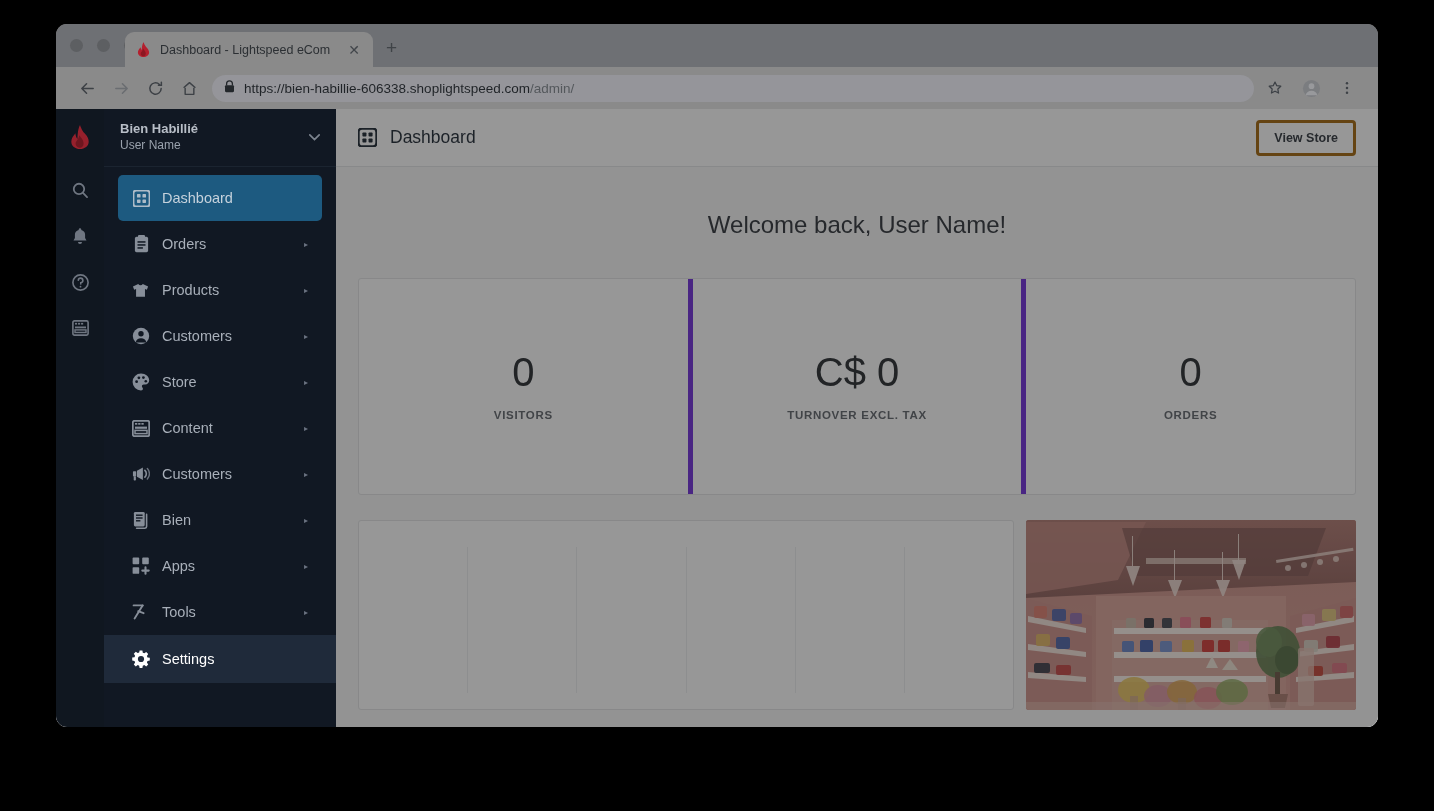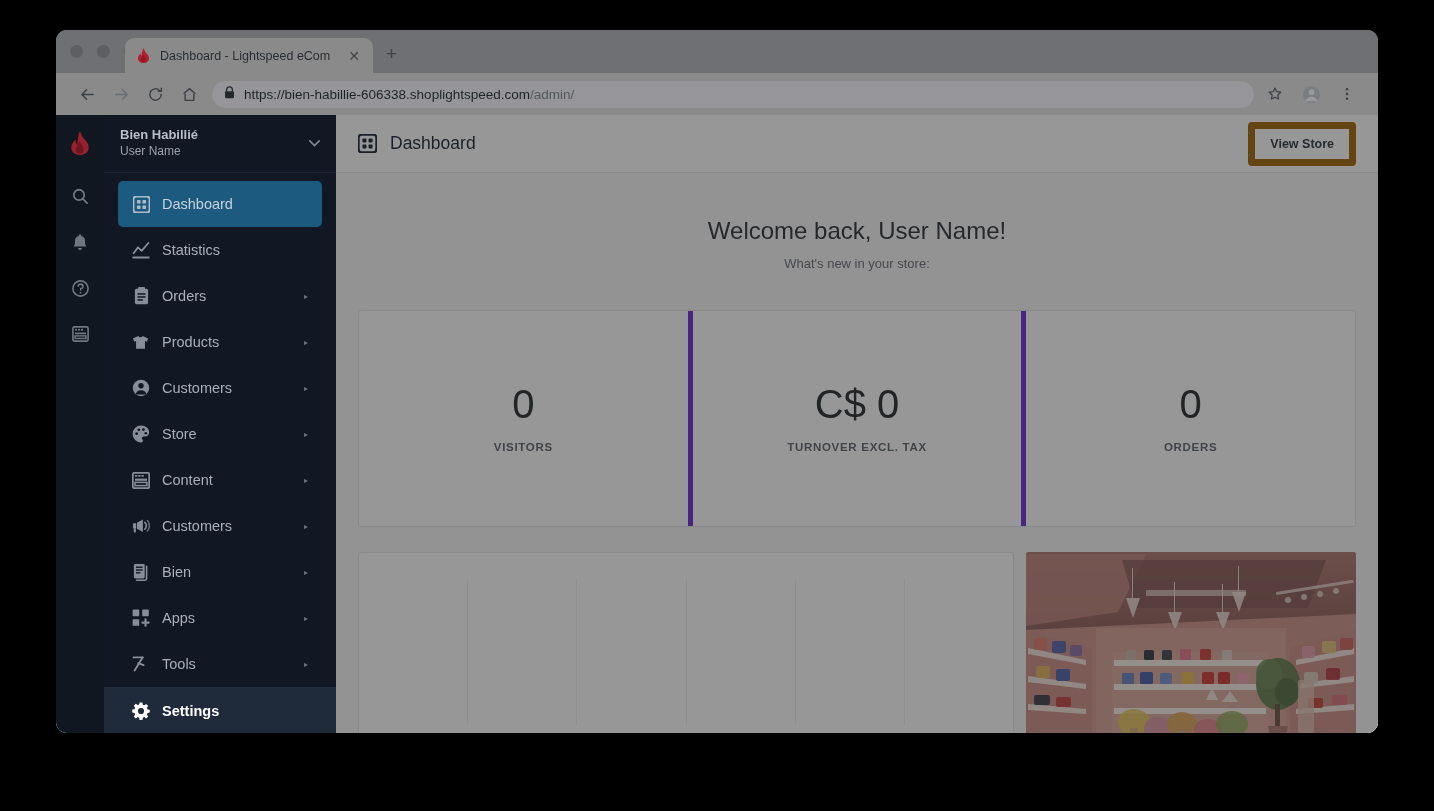--- a/index.html
+++ b/index.html
@@ -7,21 +7,21 @@
   body { font-family:"Liberation Sans", sans-serif; }
 
   
   #frame {
     position:absolute; left:0; top:0; width:1434px; height:811px;
     background:#000; border-radius:44px;
   }
 
   
   #browser {
-    position:absolute; left:56px; top:30px; width:1322px; height:703px;
+    position:absolute; left:56px; top:24px; width:1322px; height:703px;
     border-radius:11px 11px 11px 11px; overflow:hidden;
     background:#8a8a8a;
   }
 
   
   #tabstrip {
     position:relative; height:43px; background:#6e7074;
   }
   .lights { position:absolute; left:14px; top:15px; display:flex; gap:14px; }
   .light { width:13px; height:13px; border-radius:50%; background:#5d5f62; }
@@ -90,34 +90,34 @@
     display:flex; align-items:center; gap:12px; border-radius:5px;
     color:#a8afb9; font-size:14.5px;
   }
   .nav-item .nv-ic { width:18px; flex:0 0 18px; display:flex; align-items:center; justify-content:center; color:#878e99; }
   .nav-item .nv-lb { flex:1; }
   .nav-item .nv-ar { color:#6a7280; font-size:8px; }
   .nav-item.active { background:#1d5a80; color:#c6d2dc; }
   .nav-item.active .nv-ic { color:#aebcc8; }
   .nav-item.settings {
     background:#1f2a3a; margin:0; border-radius:0; height:48px; padding:0 28px;
-    color:#ffffff; font-weight:bold;
+    color:#ffffff; font-weight:normal;
   }
   .nav-item.settings .nv-ic { color:#ffffff; }
 
   
   #main { flex:1; position:relative; background:#f7f7f8; overflow:hidden; }
   #main-head {
     height:58px; background:#fff; border-bottom:1px solid #e3e4e6;
     display:flex; align-items:center; padding:0 22px; gap:13px;
   }
   .head-ic { color:#16202c; display:flex; align-items:center; }
   .head-title { font-size:17.5px; color:#16202c; flex:1; }
   .view-store {
-    border:7px solid #a16207; background:#fff; border-radius:4px;
+    border:3px solid #a16207; background:#fff; border-radius:4px;
     font-size:12.5px; font-weight:bold; color:#2a3038;
     padding:8px 15px; font-family:"Liberation Sans", sans-serif;
   }
 
   #content { padding:44px 20px 0 20px; }
   .welcome { text-align:center; font-size:24px; color:#2a2f35; font-weight:normal; }
   .welcome b { font-weight:normal; }
   .subwelcome { text-align:center; font-size:13px; color:#666b72; margin-top:11px; }
 
   .stats {
@@ -297,29 +297,20 @@
                   <rect x="0.5" y="0.5" width="17" height="17" rx="3" fill="none" stroke="currentColor" stroke-width="2"></rect>
                   <rect x="4.2" y="4.2" width="3.8" height="3.8" rx="0.7"></rect>
                   <rect x="10" y="4.2" width="3.8" height="3.8" rx="0.7"></rect>
                   <rect x="4.2" y="10" width="3.8" height="3.8" rx="0.7"></rect>
                   <rect x="10" y="10" width="3.8" height="3.8" rx="0.7"></rect>
                 </svg>
             </span>
             <span class="nv-lb">Dashboard</span>
           </div>
 
-          <div class="nav-item">
-            <span class="nv-ic">
-              <svg width="18" height="17" viewBox="0 0 18 17" fill="none" stroke="currentColor" stroke-width="1.8" stroke-linecap="round" stroke-linejoin="round">
-                  <path d="M1.2 15.5h15.6"></path>
-                  <path d="M1.6 11.2L6 5.4l3.6 3.4L16.4 1"></path>
-                </svg>
-            </span>
-            <span class="nv-lb">Statistics</span>
-          </div>
 
           <div class="nav-item">
             <span class="nv-ic">
               <svg width="15" height="18" viewBox="0 0 15 18" fill="currentColor">
                   <rect x="0.9" y="1.8" width="13.2" height="15.4" rx="1.6"></rect>
                   <rect x="4" y="0" width="7" height="3.4" rx="1.1"></rect>
                   <rect x="3.5" y="6.2" width="8" height="1.5" fill="#111823"></rect>
                   <rect x="3.5" y="9.2" width="8" height="1.5" fill="#111823"></rect>
                   <rect x="3.5" y="12.2" width="5.4" height="1.5" fill="#111823"></rect>
                 </svg>
@@ -457,21 +448,20 @@
                 <rect x="10" y="10" width="3.8" height="3.8" rx="0.7"></rect>
               </svg>
           </span>
           <span class="head-title">Dashboard</span>
           <button class="view-store">View Store</button>
         </div>
 
         <div id="content">
 
           <h1 class="welcome"><span>Welcome back, </span><b>User Name!</b></h1>
-          <div class="subwelcome">What's new in your store:</div>
 
           <div class="stats">
             <div class="stat">
               <div class="stat-val">0</div>
               <div class="stat-lbl">VISITORS</div>
             </div>
             <div class="stat">
               <div class="stat-val">C$ 0</div>
               <div class="stat-lbl">TURNOVER EXCL. TAX</div>
             </div>

